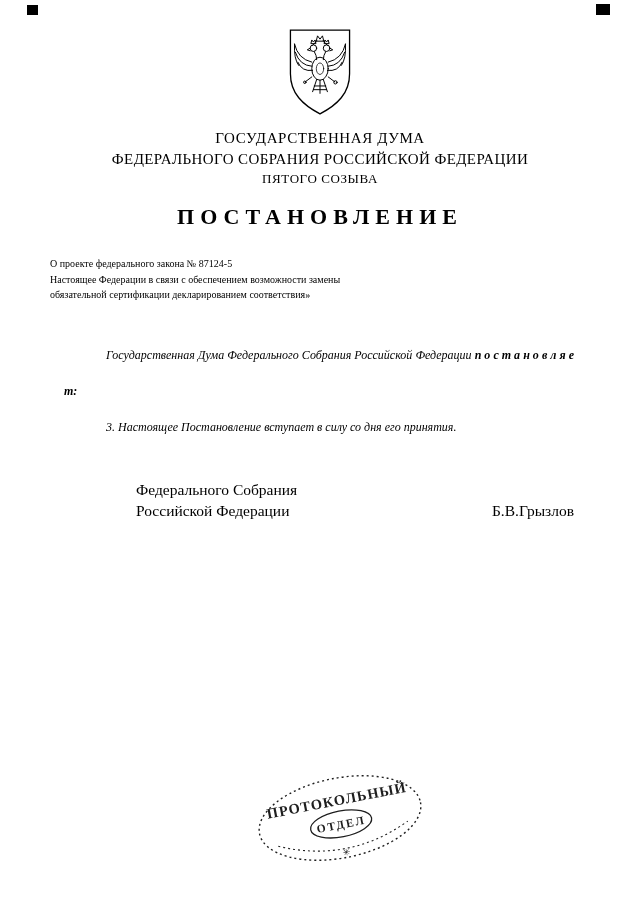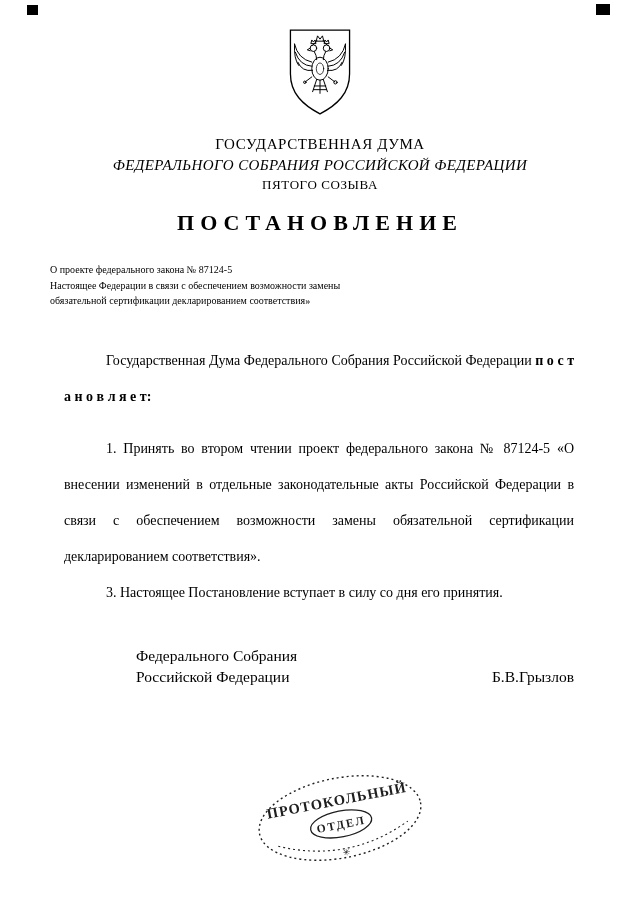--- a/index.html
+++ b/index.html
@@ -11,33 +11,33 @@
     color:#000;
     overflow:hidden;
   }
   .corner-mark{position:absolute;background:#000;}
   #corner-left{left:27px;top:5px;width:11px;height:10px;}
   #corner-right{left:596px;top:4px;width:14px;height:11px;}
 
   .coat-wrap{width:100%;text-align:center;padding-top:26px;}
   .coat-wrap svg{display:inline-block;}
 
-  .org-block{text-align:center;margin-top:12px;line-height:1.4;}
+  .org-block{text-align:center;margin-top:6px;line-height:1.4;}
   .org-l1{font-size:15px;letter-spacing:.6px;}
-  .org-l2{font-size:15px;letter-spacing:.4px;font-style:italic;}
+  .org-l2{font-size:15px;letter-spacing:.4px;}
   .org-l3{font-size:13px;letter-spacing:.6px;}
 
   .title-block{text-align:center;font-family:Liberation Serif, serif;}
   .title-l1{margin-top:16px;font-size:22px;font-weight:bold;letter-spacing:6px;}
   .title-l2{margin-top:12px;font-size:18px;letter-spacing:3.5px;word-spacing:14px;}
 
   .subject{margin:26px auto 0;width:540px;text-align:left;font-weight:normal;
            font-size:10px;line-height:1.55;}
 
-  .body-text{margin:34px 66px 0 64px;font-size:14px;text-align:justify;}
+  .body-text{margin:34px 66px 0 64px;font-size:12px;text-align:justify;font-style:italic;}
   .body-text p{margin:0;padding:0;line-height:36px;text-indent:42px;}
   .body-text p.gap{margin-top:16px;}
   .verb{font-weight:bold;}
 
   .sig-block{margin:34px 66px 0 64px;font-size:15.5px;line-height:21px;
              display:flex;justify-content:space-between;align-items:flex-end;}
   .sig-left .l2,.sig-left .l3{margin-left:72px;}
   .sig-right{white-space:nowrap;padding-bottom:0;}
 
   .stamp{position:absolute;left:252px;top:772px;width:176px;height:92px;
@@ -95,21 +95,20 @@
 </div>
 
 <div class="subject">
   <div>О проекте федерального закона № 87124-5</div>
   <div>Настоящее Федерации в связи с обеспечением возможности замены</div>
   <div>обязательной сертификации декларированием соответствия»</div>
 </div>
 
 <div class="body-text">
   <p><span>Государственная Дума Федерального Собрания Российской Федерации</span> <span class="verb">п о с т а н о в л я е т:</span></p>
-  <p class="gap">1. Принять во втором чтении проект федерального закона № 87124-5 «О внесении изменений в отдельные законодательные акты Российской Федерации в связи с обеспечением возможности замены обязательной сертификации декларированием соответствия».</p>
   <p>3. Настоящее Постановление вступает в силу со дня его принятия.</p>
 </div>
 
 <div class="sig-block">
   <div class="sig-left">
     <div class="l2">Федерального Собрания</div>
     <div class="l3">Российской Федерации</div>
   </div>
   <div class="sig-right">Б.В.Грызлов</div>
 </div>

